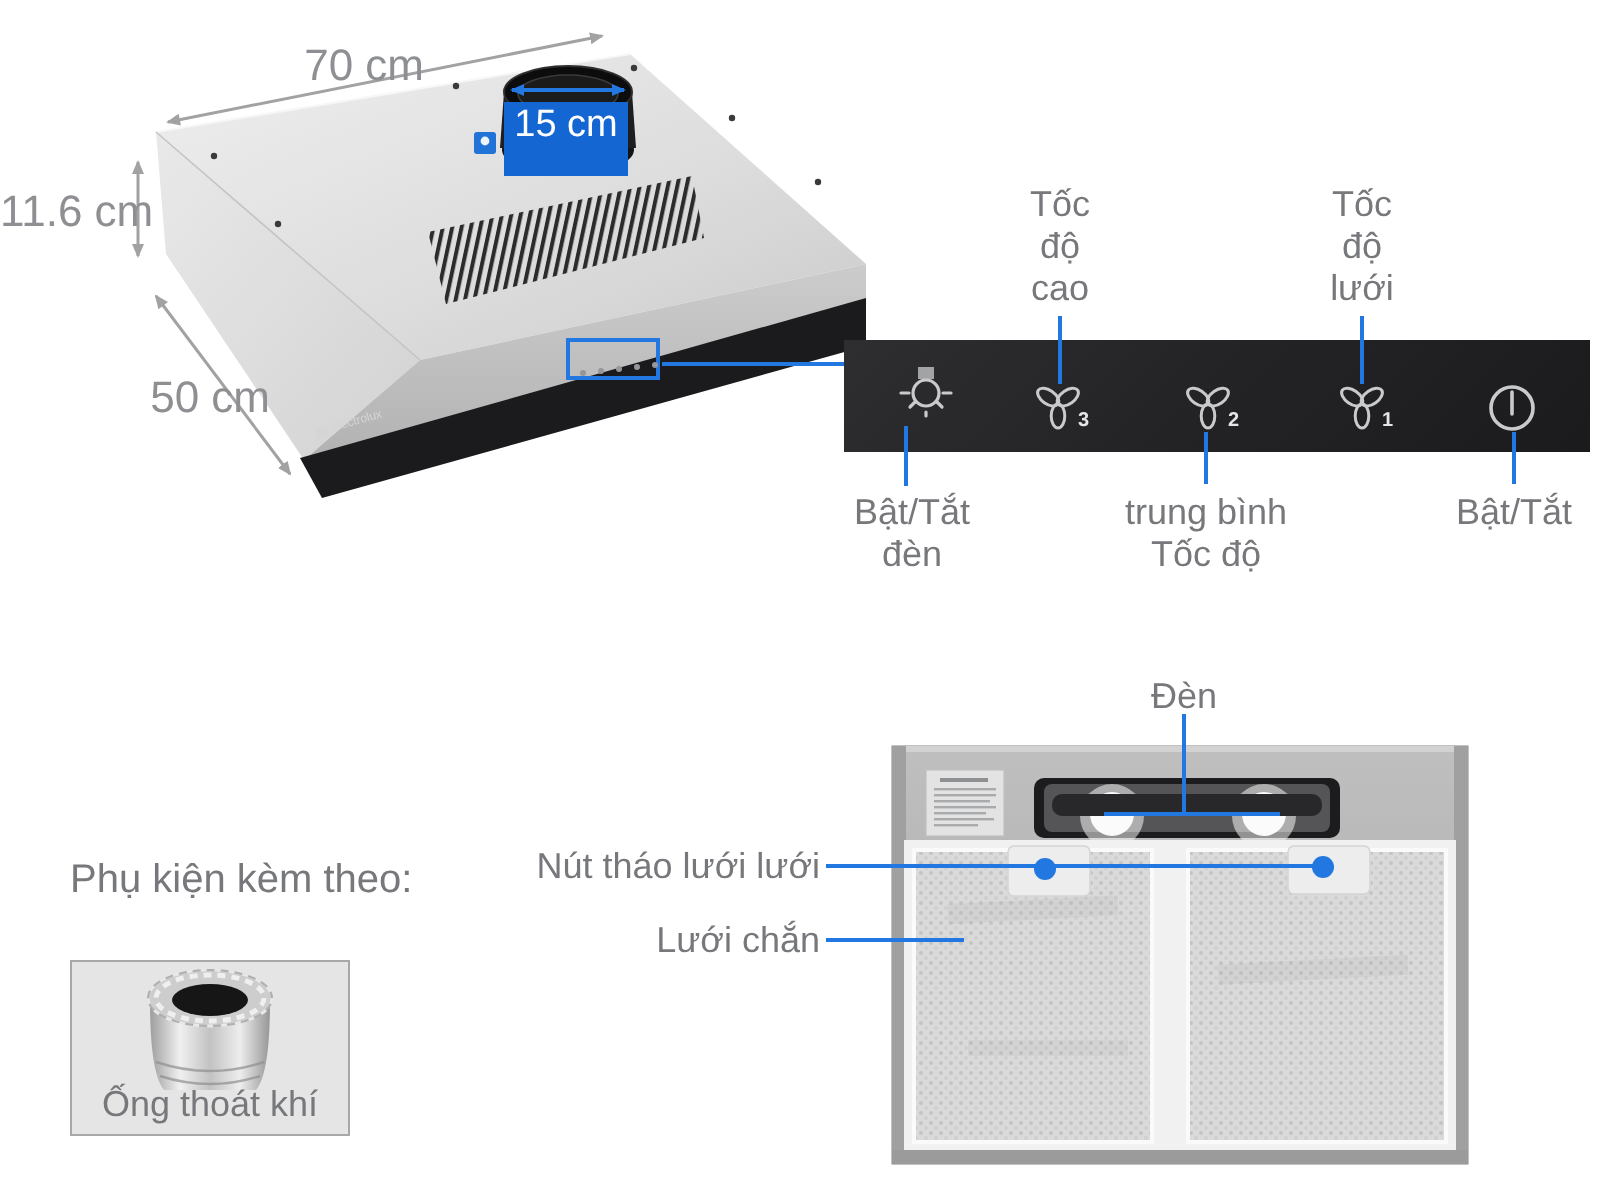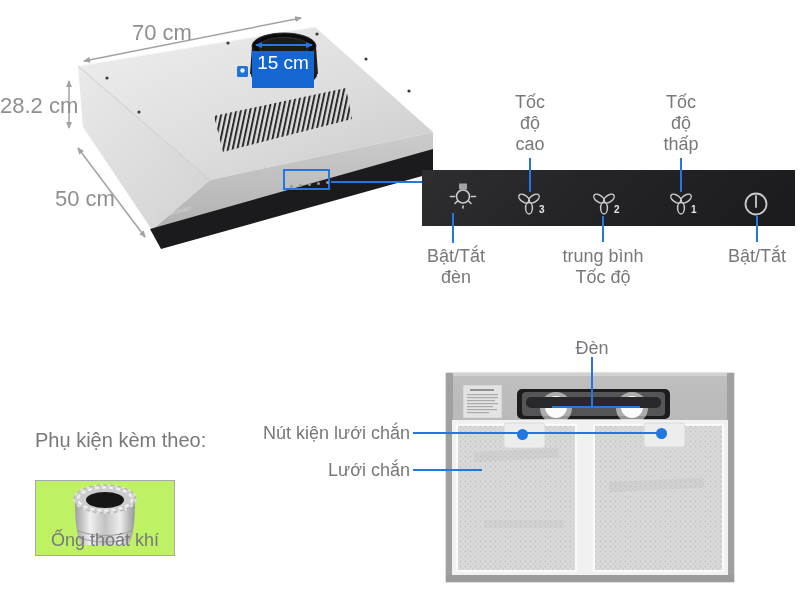--- a/index.html
+++ b/index.html
@@ -9,21 +9,21 @@
     --dim:#8E8F92;
   }
   html,body{margin:0;padding:0;}
   body{
     width:800px;height:600px;position:relative;background:#ffffff;
     font-family:"Liberation Sans", sans-serif;overflow:hidden;
   }
   .abs{position:absolute;}
   .dim-label{
     position:absolute;color:var(--dim);font-size:22px;line-height:24px;
-    text-align:center;white-space:nowrap;
+    text-align:right;white-space:nowrap;
   }
   .ann-label{
     position:absolute;color:var(--label);font-size:18px;line-height:21px;
     text-align:center;white-space:nowrap;
   }
   .ann-label.right{text-align:right;}
   .vline,.hline{position:absolute;background:var(--accent);}
   .vline{width:2px;}
   .hline{height:2px;}
   .blue-dot{
@@ -45,22 +45,22 @@
     background:linear-gradient(135deg,#2E2E30 0%,#242426 45%,#1B1B1D 100%);
   }
   .logo{
     position:absolute;left:158px;top:212px;width:46px;height:10px;
     transform:rotate(-16deg);transform-origin:left center;
     color:#D5D5D6;font-size:6px;line-height:10px;white-space:nowrap;
     display:flex;align-items:center;gap:2px;
   }
   .logo .mark{width:6px;height:6px;background:#D5D5D6;border-radius:1px;display:inline-block;flex:0 0 auto;}
   .acc-box{
-    position:absolute;left:35px;top:480px;width:140px;height:76px;
-    border:1px solid #A8A8AA;background:#bef264;box-sizing:border-box;
+    position:absolute;left:35px;top:480px;width:140px;height:88px;
+    border:1px solid #A8A8AA;background:#e5e5e5;box-sizing:border-box;
   }
   .acc-caption{
     position:absolute;left:0;right:0;bottom:4px;color:var(--label);
     font-size:18px;text-align:center;white-space:nowrap;
   }
   .acc-heading{
     position:absolute;left:35px;top:429px;width:200px;color:var(--label);
     font-size:20px;text-align:left;white-space:nowrap;
   }
 </style>
@@ -135,21 +135,21 @@
 
   <line x1="256" y1="45" x2="312" y2="45" stroke="#2277E0" stroke-width="2" marker-start="url(#mBlueS)" marker-end="url(#mBlue)"></line>
 
   <g>
     <rect x="237" y="66" width="11" height="11" rx="1.5" fill="#2273D8"></rect>
     <circle cx="242.5" cy="70.5" r="2.2" fill="#FFFFFF" opacity="0.92"></circle>
   </g>
 </svg>
 
 <div class="dim-label" style="left:112px;top:21px;width:100px;">70 cm</div>
-<div class="dim-label" style="left:0px;top:94px;width:72px;">28.2 cm</div>
+<div class="dim-label" style="left:0px;top:94px;width:72px;">11.6 cm</div>
 <div class="dim-label" style="left:35px;top:187px;width:100px;">50 cm</div>
 
 <div class="badge">15 cm</div>
 
 <div class="logo">
   <span class="mark"></span>
   <span>Electrolux</span>
 </div>
 
 <div class="hl-rect"></div>
@@ -232,21 +232,21 @@
 <div class="vline" style="left:756px;top:216px;height:26px;"></div>
 
 <div class="ann-label" style="left:470px;top:92px;width:120px;">
   <div>Tốc</div>
   <div>độ</div>
   <div>cao</div>
 </div>
 <div class="ann-label" style="left:621px;top:92px;width:120px;">
   <div>Tốc</div>
   <div>độ</div>
-  <div>thấp</div>
+  <div>lưới</div>
 </div>
 
 <div class="ann-label" style="left:396px;top:246px;width:120px;">
   <div>Bật/Tắt</div>
   <div>đèn</div>
 </div>
 <div class="ann-label" style="left:543px;top:246px;width:120px;">
   <div>trung bình</div>
   <div>Tốc độ</div>
 </div>
@@ -307,21 +307,21 @@
     <rect x="60" y="53" width="41" height="25" rx="3" fill="#EDEDED" stroke="#D5D5D5" stroke-width="0.8"></rect>
     <rect x="200" y="53" width="41" height="24" rx="3" fill="#EDEDED" stroke="#D5D5D5" stroke-width="0.8"></rect>
   </g>
   <rect x="2" y="205" width="288" height="7" fill="#9B9B9B"></rect>
 </svg>
 
 <div class="ann-label" style="left:552px;top:338px;width:80px;">Đèn</div>
 <div class="vline" style="left:591px;top:357px;height:50px;"></div>
 <div class="hline" style="left:552px;top:406px;width:88px;"></div>
 
-<div class="ann-label right" style="left:250px;top:423px;width:160px;">Nút kiện lưới chắn</div>
+<div class="ann-label right" style="left:250px;top:423px;width:160px;">Nút tháo lưới lưới</div>
 <div class="hline" style="left:413px;top:432px;width:249px;"></div>
 
 <div class="ann-label right" style="left:250px;top:460px;width:160px;">Lưới chắn</div>
 <div class="hline" style="left:413px;top:469px;width:69px;"></div>
 
 <div class="blue-dot" style="left:517px;top:429px;"></div>
 <div class="blue-dot" style="left:656px;top:428px;"></div>
 
 <div class="acc-heading">Phụ kiện kèm theo:</div>
 

